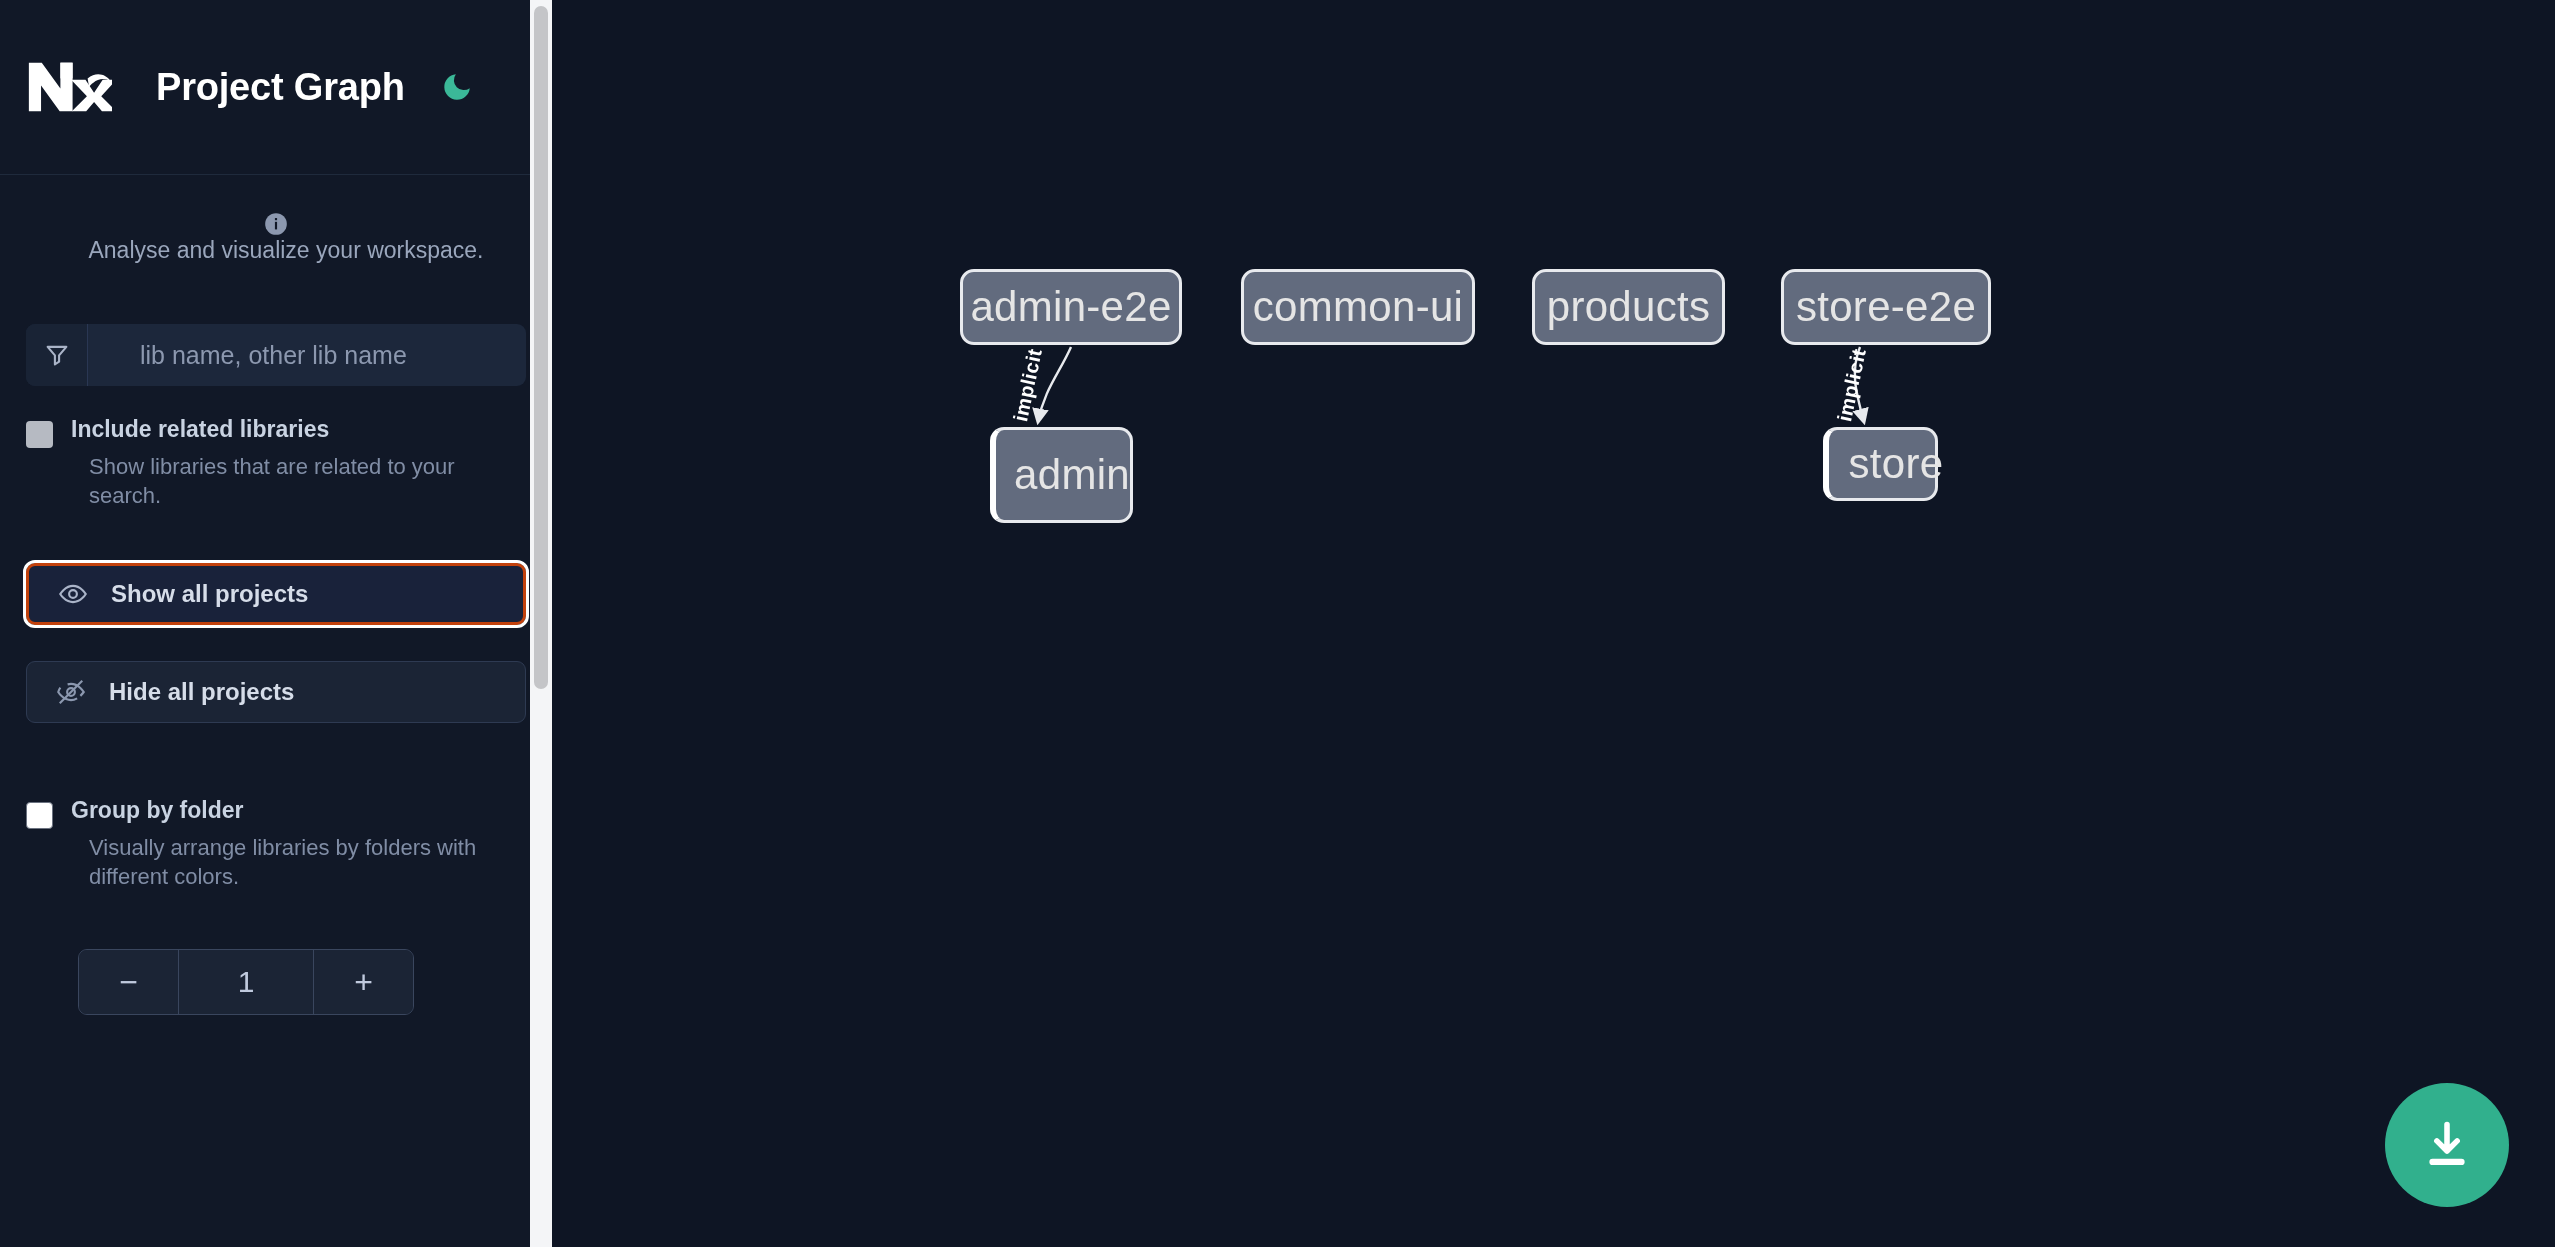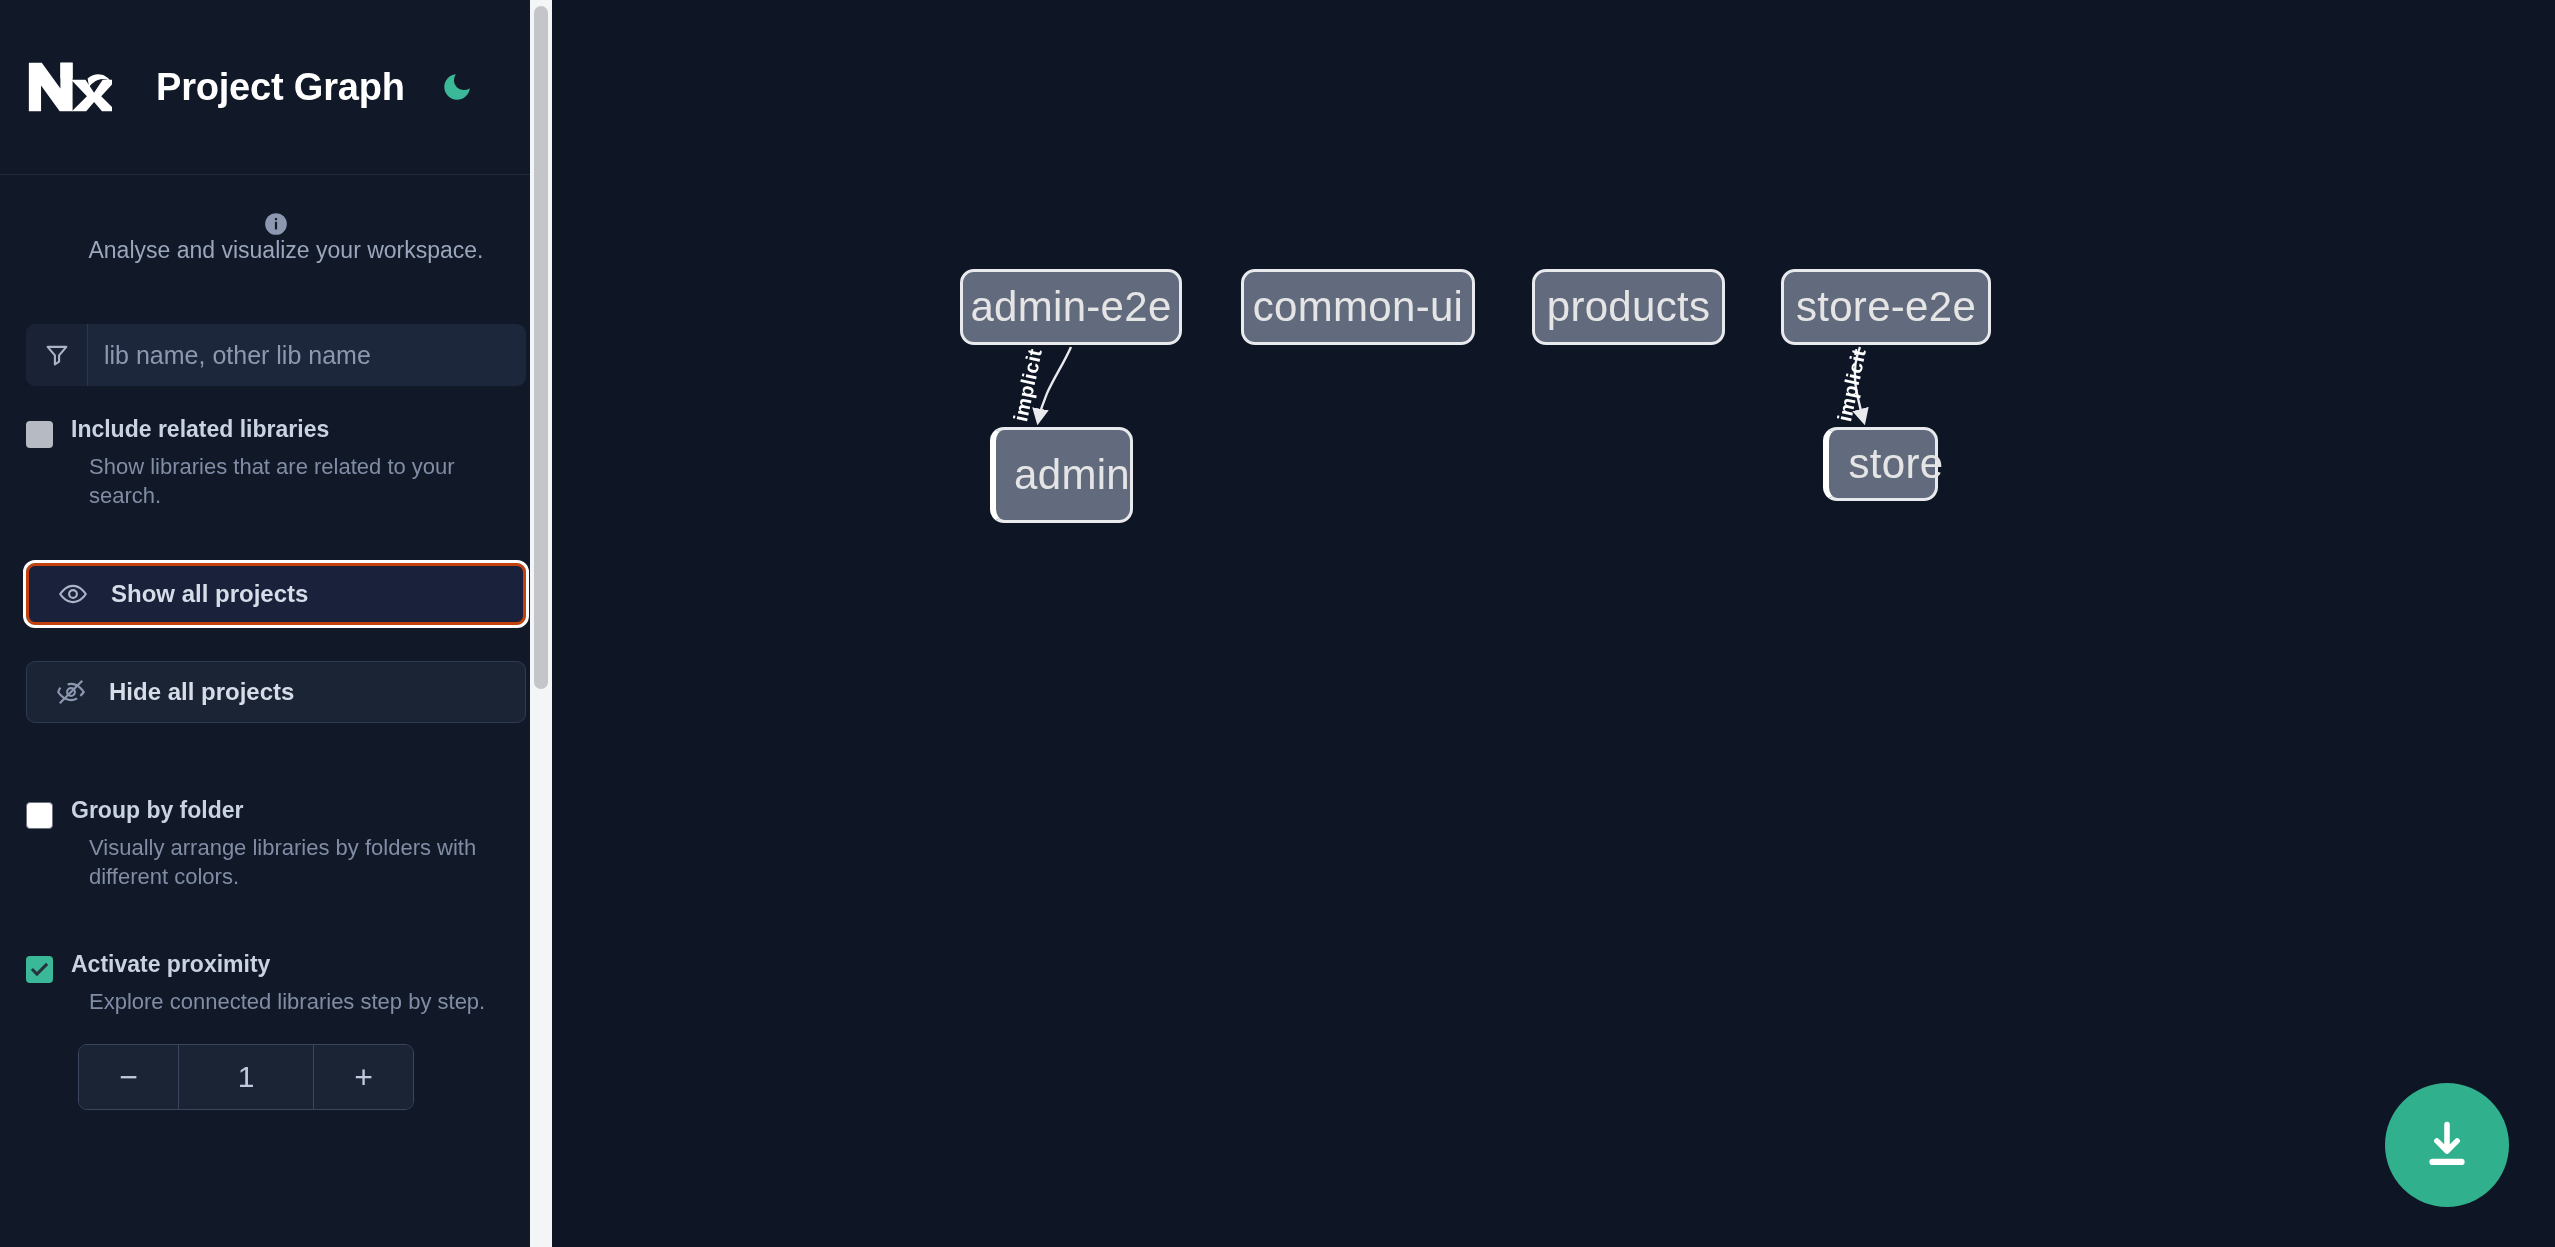--- a/index.html
+++ b/index.html
@@ -84,20 +84,21 @@
   }
 
   .filter-wrap {
     margin: 60px 26px 0 26px;
     height: 62px;
     display: flex;
     align-items: stretch;
     background: #1c273b;
     border-radius: 9px;
     overflow: hidden;
+    gap: 36px;
   }
 
   .filter-icon-box {
     width: 62px;
     display: flex;
     align-items: center;
     justify-content: center;
     border-right: 1px solid #2a3753;
     background: #192335;
   }
@@ -398,31 +399,20 @@
     <div class="check-block">
       <div class="check-row">
         <span class="cbox unchecked"></span>
         <span class="check-label">Group by folder</span>
       </div>
       <div class="check-desc">Visually arrange libraries by folders with different colors.</div>
     </div>
 
     <div class="spacer-xs"></div>
 
-    <div class="check-block">
-      <div class="check-row">
-        <span class="cbox checked">
-          <svg viewBox="0 0 24 24" width="21" height="21" aria-hidden="true">
-            <path fill="none" stroke="#27313f" stroke-width="3.4" stroke-linecap="square" d="M4.5 12.6l4.6 4.6L19.5 6.8"></path>
-          </svg>
-        </span>
-        <span class="check-label">Activate proximity</span>
-      </div>
-      <div class="check-desc">Explore connected libraries step by step.</div>
-    </div>
 
     <div class="stepper">
       <div class="step-btn minus">−</div>
       <div class="step-val">1</div>
       <div class="step-btn plus">+</div>
     </div>
 
     <div id="sb-track">
       <div id="sb-thumb"></div>
     </div>

